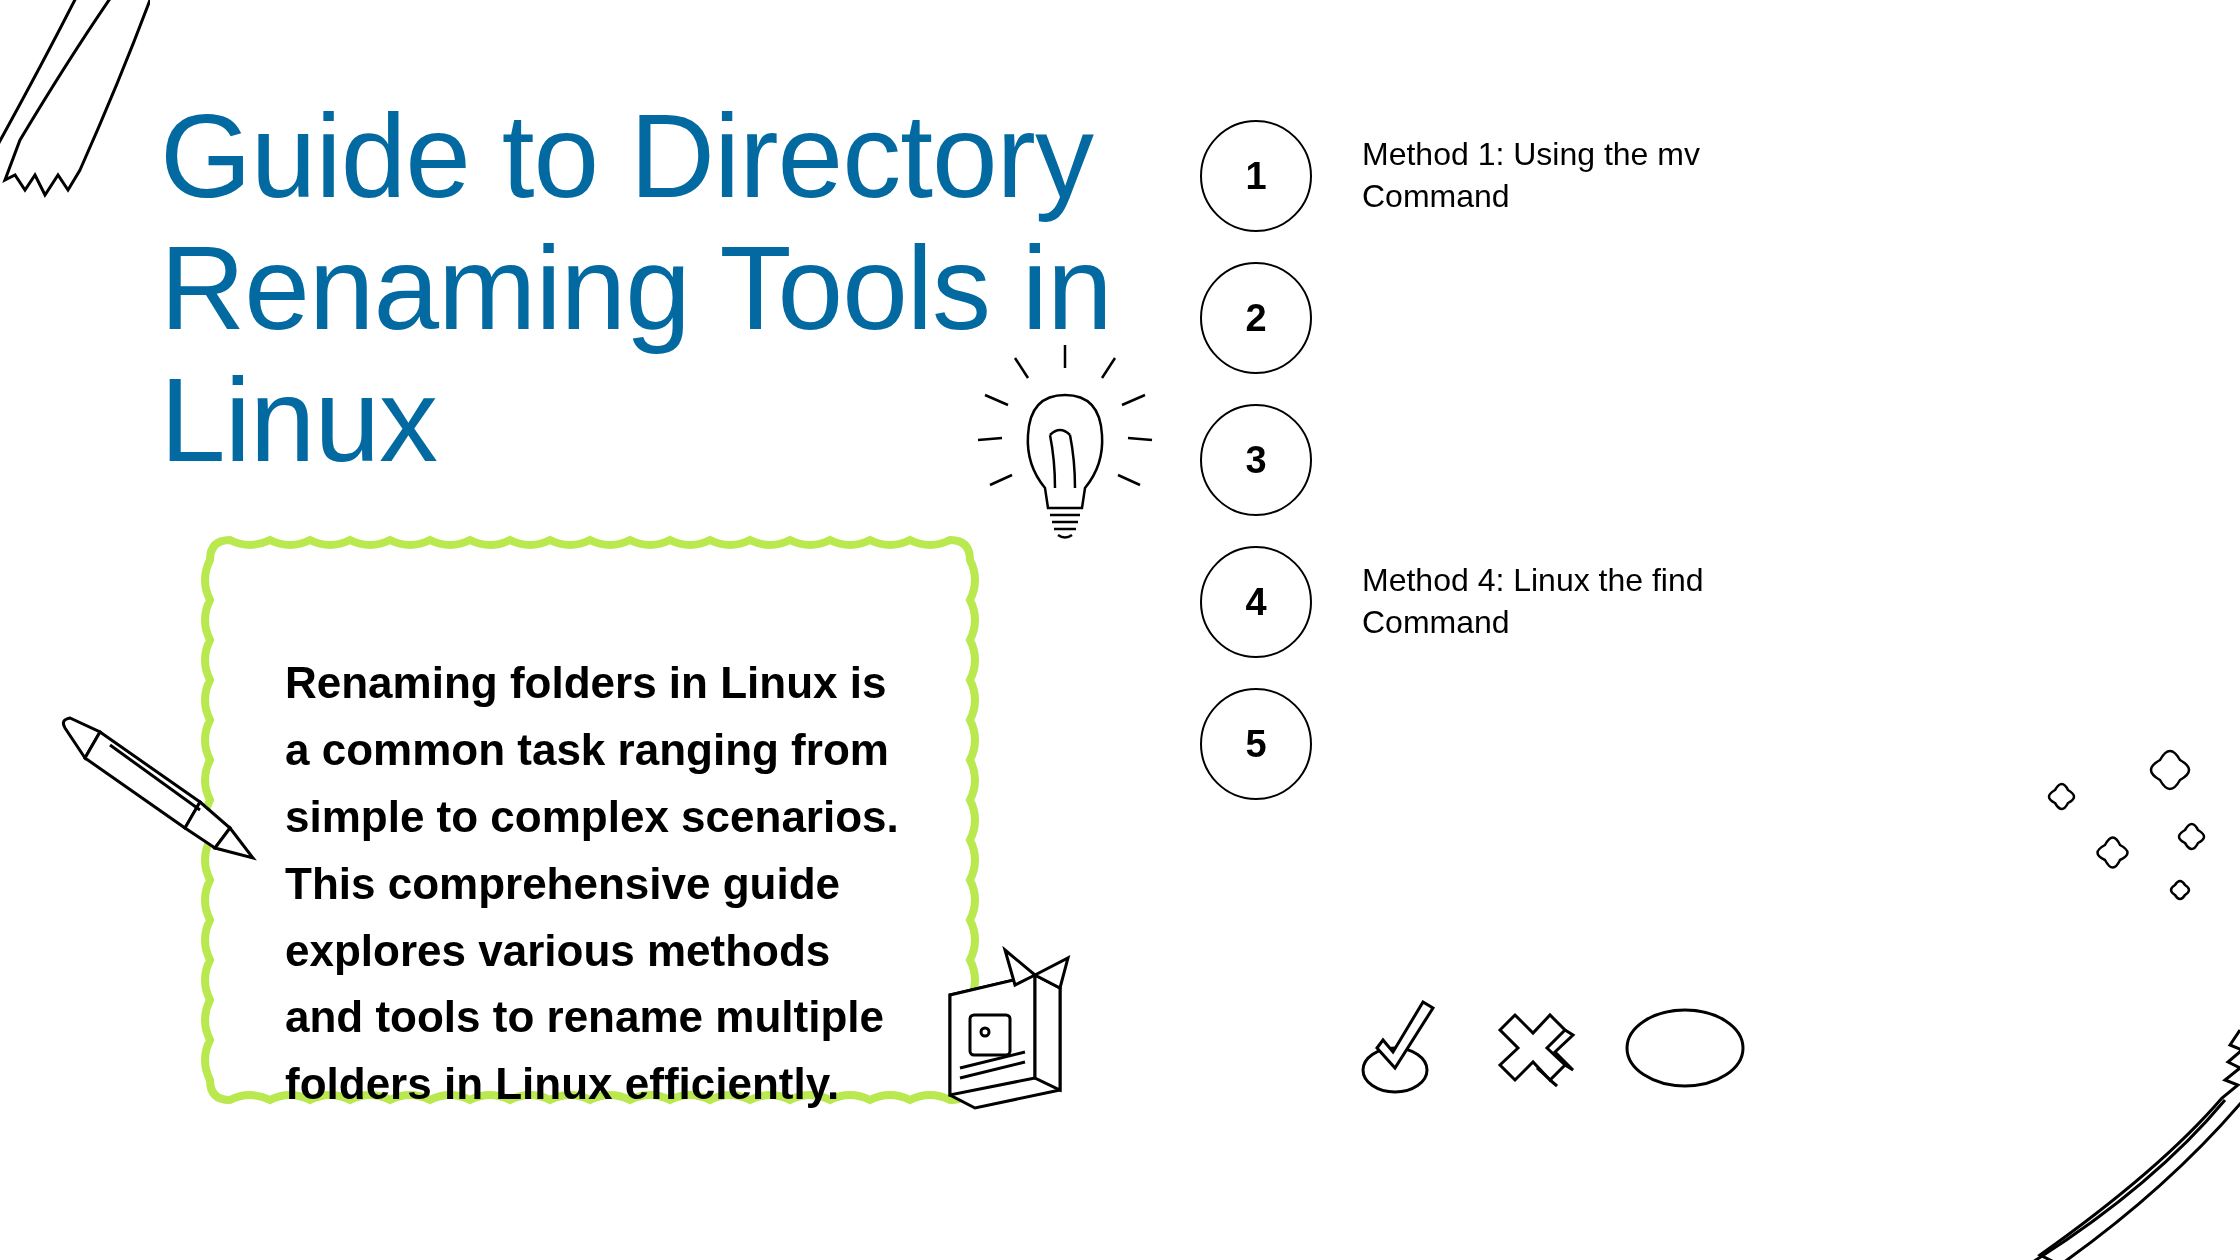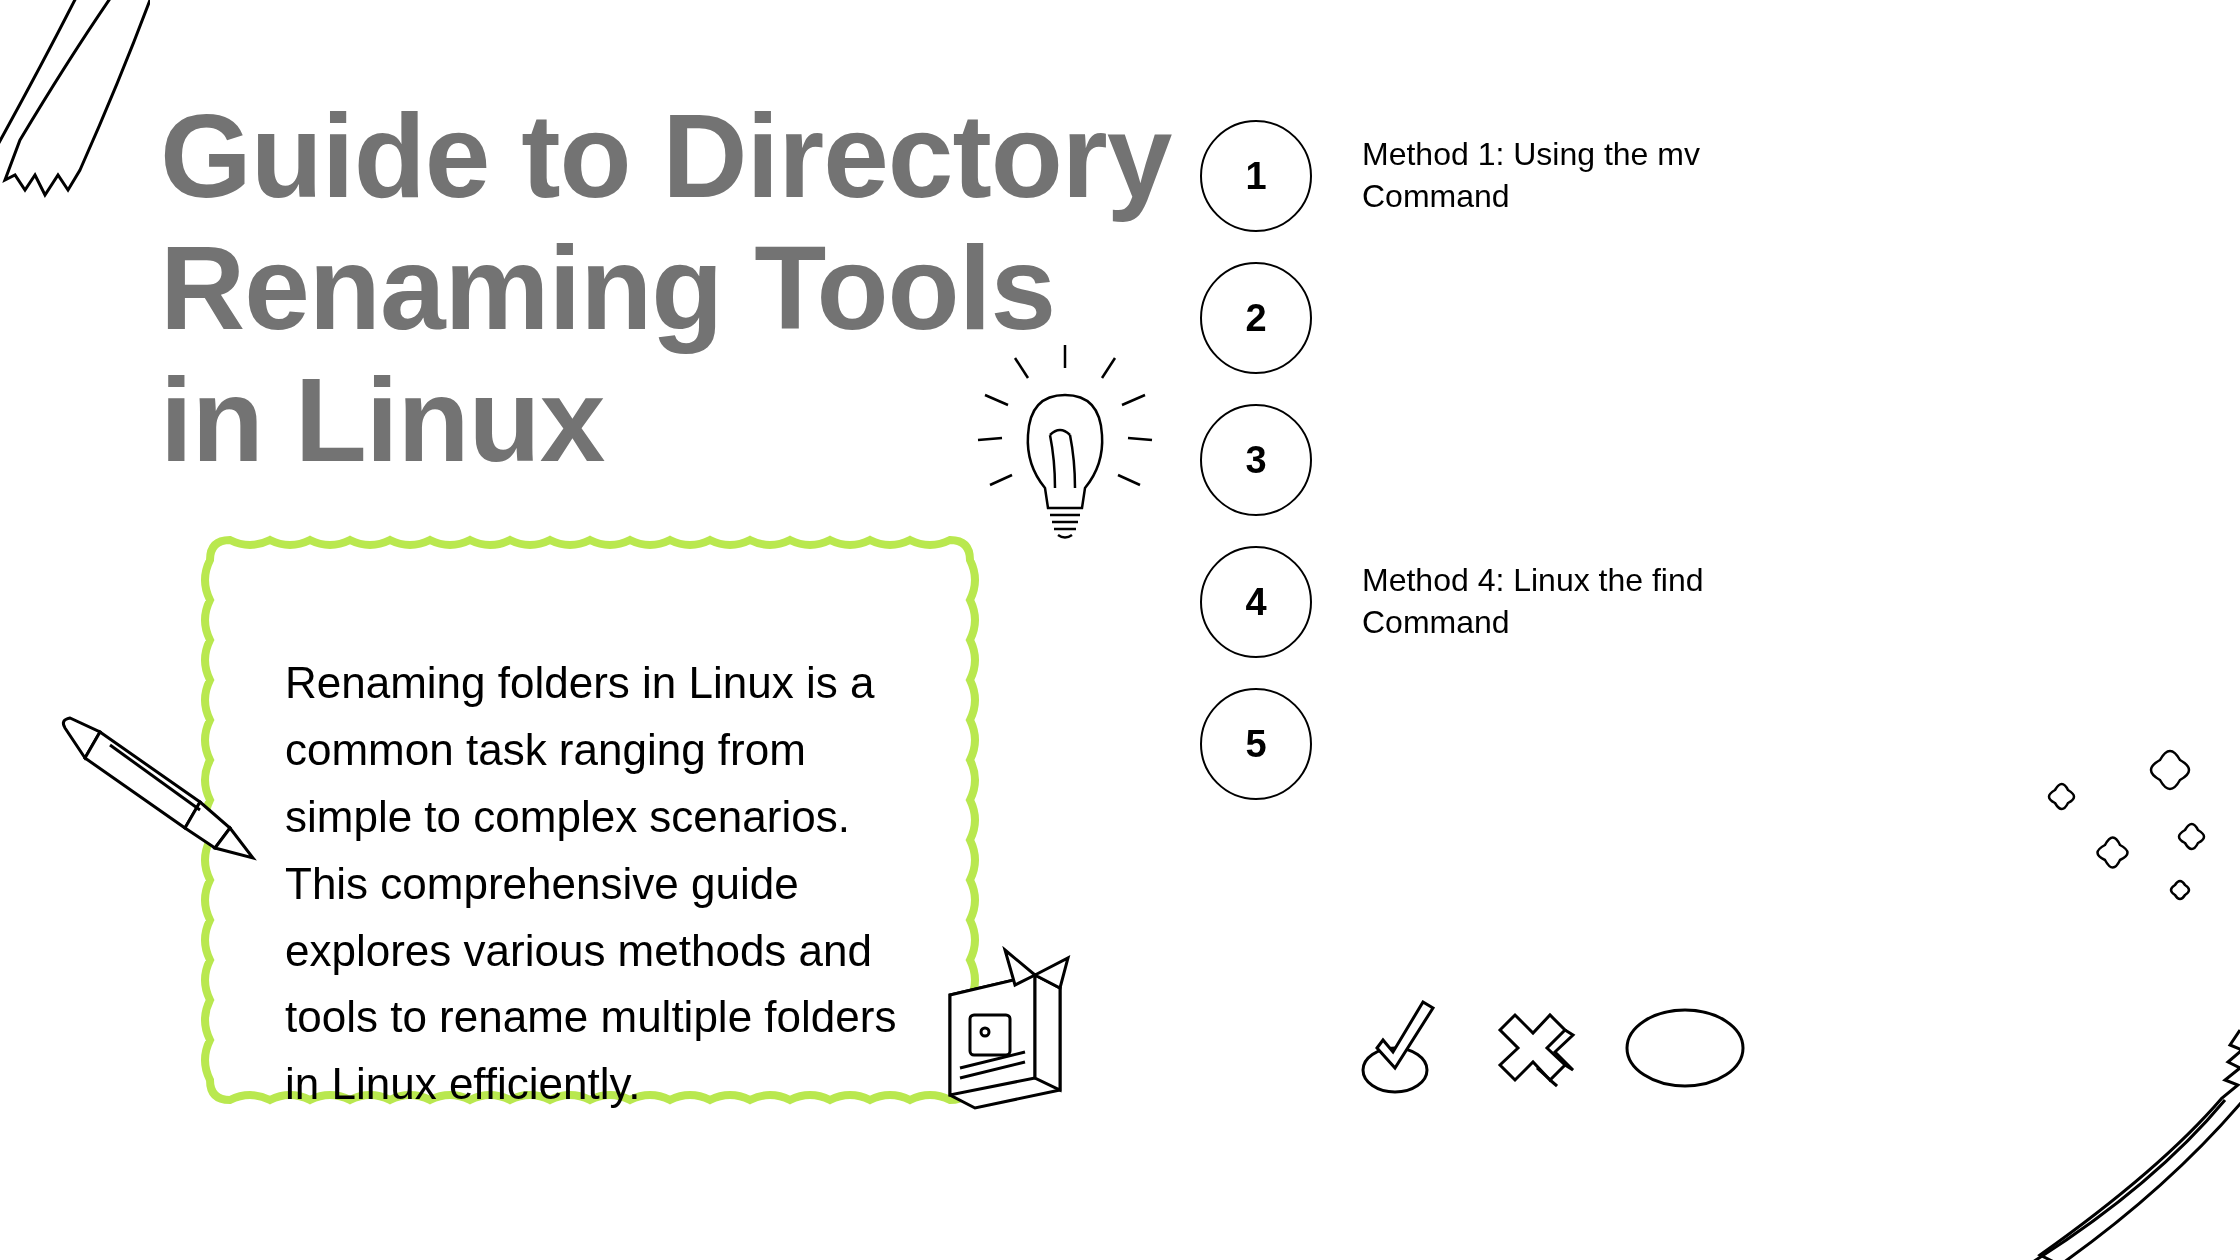--- a/index.html
+++ b/index.html
@@ -9,39 +9,39 @@
   background: #ffffff;
   font-family: 'Helvetica Neue', Arial, sans-serif;
   position: relative;
   overflow: hidden;
 }
 .title {
   position: absolute;
   left: 160px;
   top: 90px;
   font-size: 118px;
-  font-weight: 700;
-  color: #737373;
+  font-weight: 400;
+  color: #0369a1;
   line-height: 1.12;
   letter-spacing: -1px;
   max-width: 1020px;
 }
 .description-box {
   position: absolute;
   left: 195px;
   top: 560px;
   width: 780px;
   height: 580px;
   padding: 90px 60px 60px 90px;
 }
 .description-text {
   font-size: 44px;
   line-height: 1.52;
   color: #000;
-  font-weight: 400;
+  font-weight: 700;
   max-width: 620px;
 }
 .methods-list {
   position: absolute;
   left: 1200px;
   top: 120px;
   display: flex;
   flex-direction: column;
   gap: 30px;
 }

